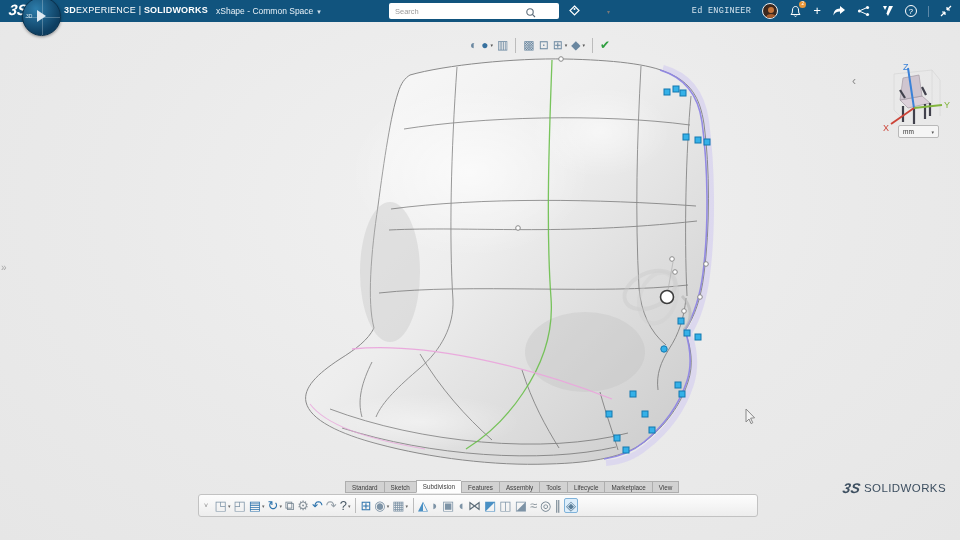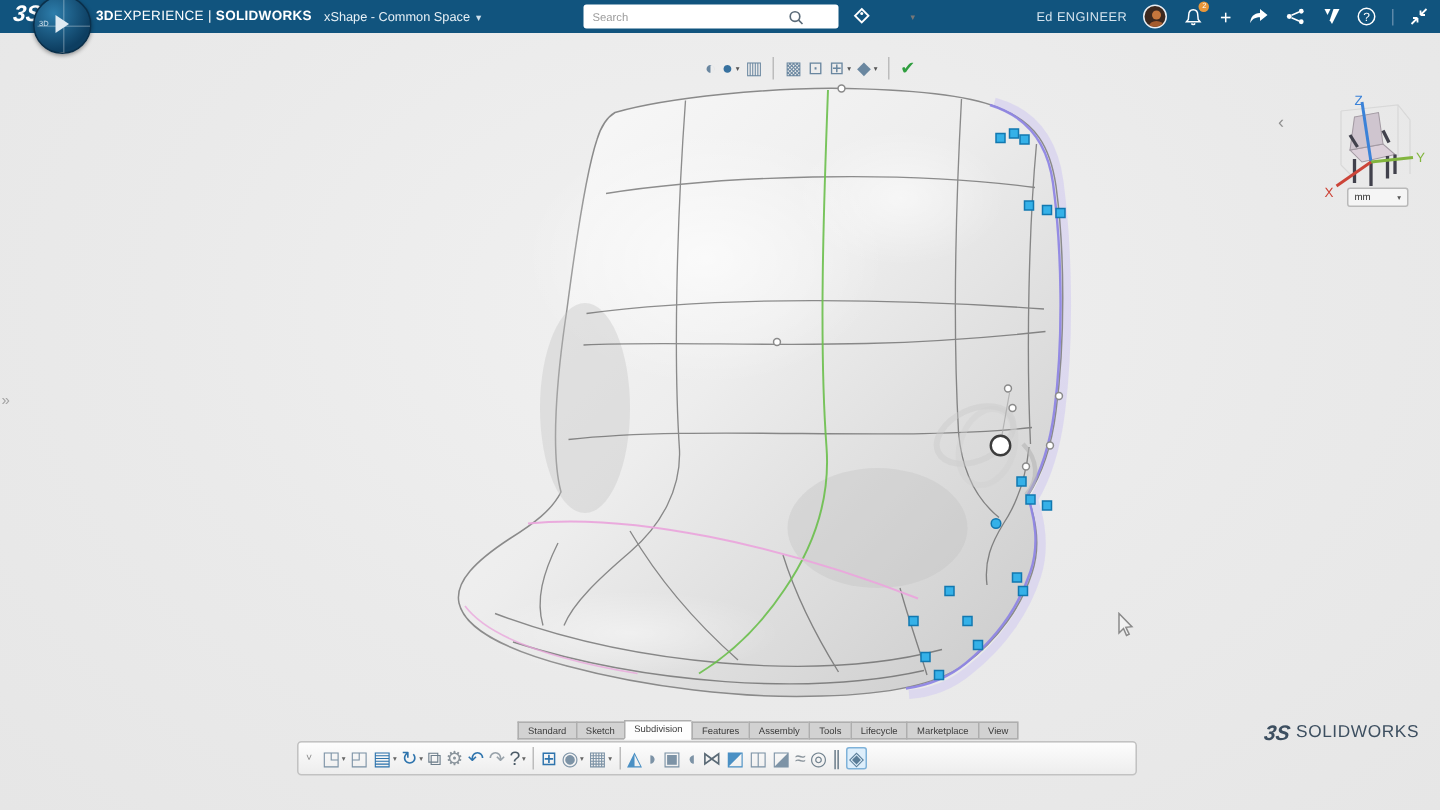--- a/index.html
+++ b/index.html
@@ -20,21 +20,21 @@
   .brand b { font-weight:bold; }
   .appname { position:absolute; left:216px; top:5.5px; color:#e8f1f7; font-size:8.5px; white-space:nowrap; }
   .appname .chev { font-size:7px; margin-left:4px; color:#cfe0ec; }
   .search-wrap { position:absolute; left:389px; top:3px; width:170px; height:16px; background:#fff; border-radius:2px; display:flex; align-items:center;gap:32px; }
   .search-wrap input { flex:1; border:none; outline:none; font-size:7.5px; color:#444; padding-left:6px; background:transparent; font-family:"Liberation Sans",sans-serif; }
   .search-wrap input::placeholder { color:#9a9a9a; }
   .search-mag { width:14px; height:12px; position:relative; }
   .search-sep { width:1px; height:10px; background:#d0d0d0; margin:0 2px; }
   .search-chev { font-size:6px; color:#777; padding:0 4px 0 1px; }
   .tag-ico { position:absolute; left:567px; top:4px; width:14px; height:14px; }
-  .tr-cluster { position:absolute; right:8px; top:0; height:22px; display:flex; align-items:center; gap:11px; }
+  .tr-cluster { position:absolute; right:8px; top:0; height:22px; display:flex; align-items:center; gap:11px;font-family:Liberation Mono, monospace; }
   .tr-user { color:#d4e3ee; font-size:8.5px; letter-spacing:.3px; }
   .avatar { width:16px; height:16px; border-radius:50%; background:#3c281e; border:1px solid #e8eef3; position:relative; overflow:hidden; }
   .avatar::before { content:""; position:absolute; left:5px; top:3px; width:6px; height:6px; border-radius:50%; background:#c5763d; }
   .avatar::after { content:""; position:absolute; left:3px; top:10px; width:10px; height:7px; border-radius:50% 50% 0 0; background:#a45c2e; }
   .tr-ico { color:#fff; font-size:11px; position:relative; line-height:1; }
   .tr-ico svg { display:block; }
   .badge { position:absolute; right:-4px; top:-4px; min-width:7px; height:7px; border-radius:4px; background:#e8973a; color:#fff; font-size:5px; text-align:center; line-height:7px; padding:0 1px; }
   .tr-pipe { width:1px; height:11px; background:#5d88a8; }
 
   

